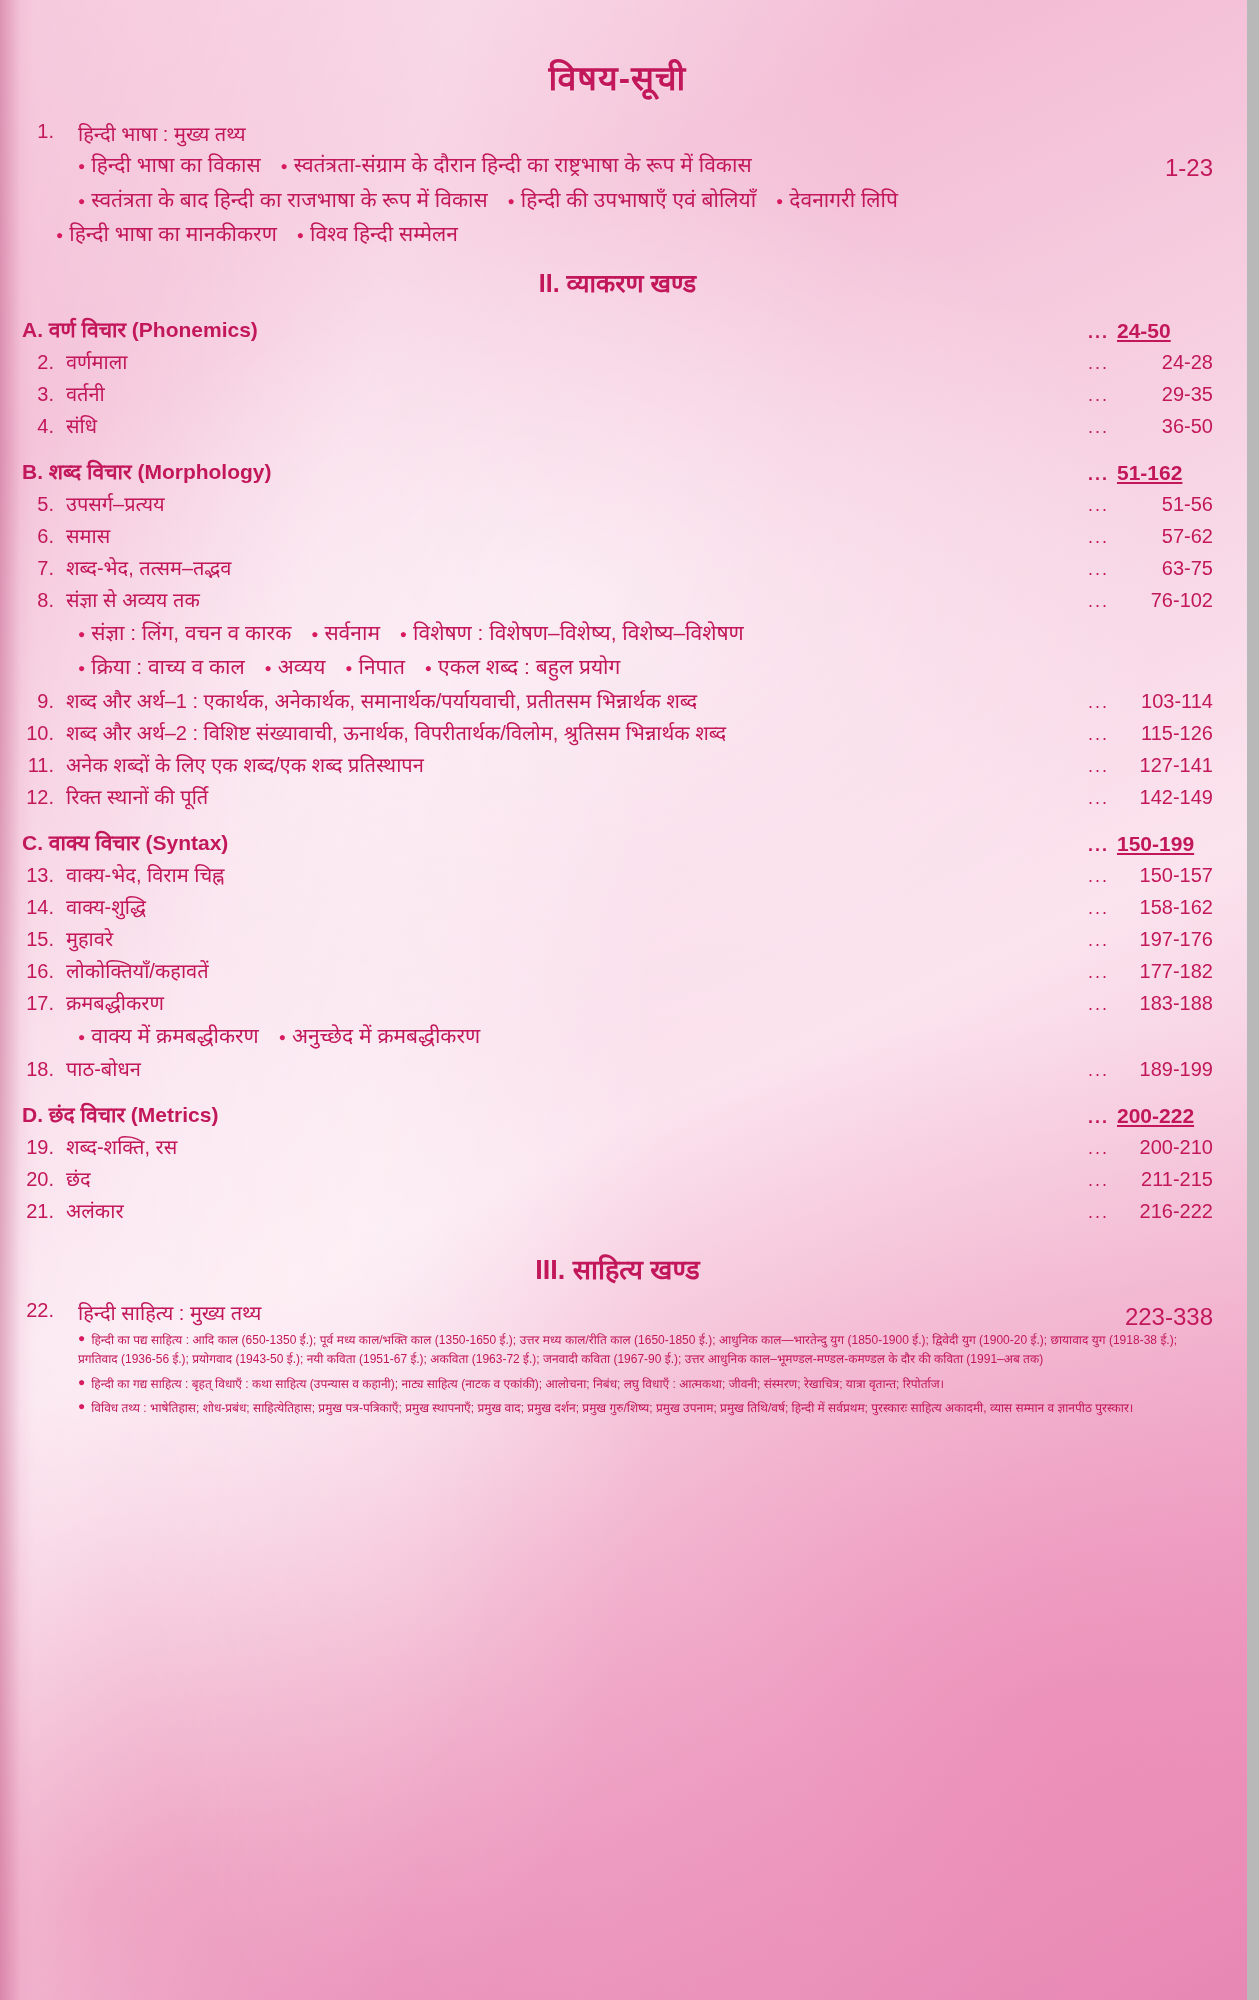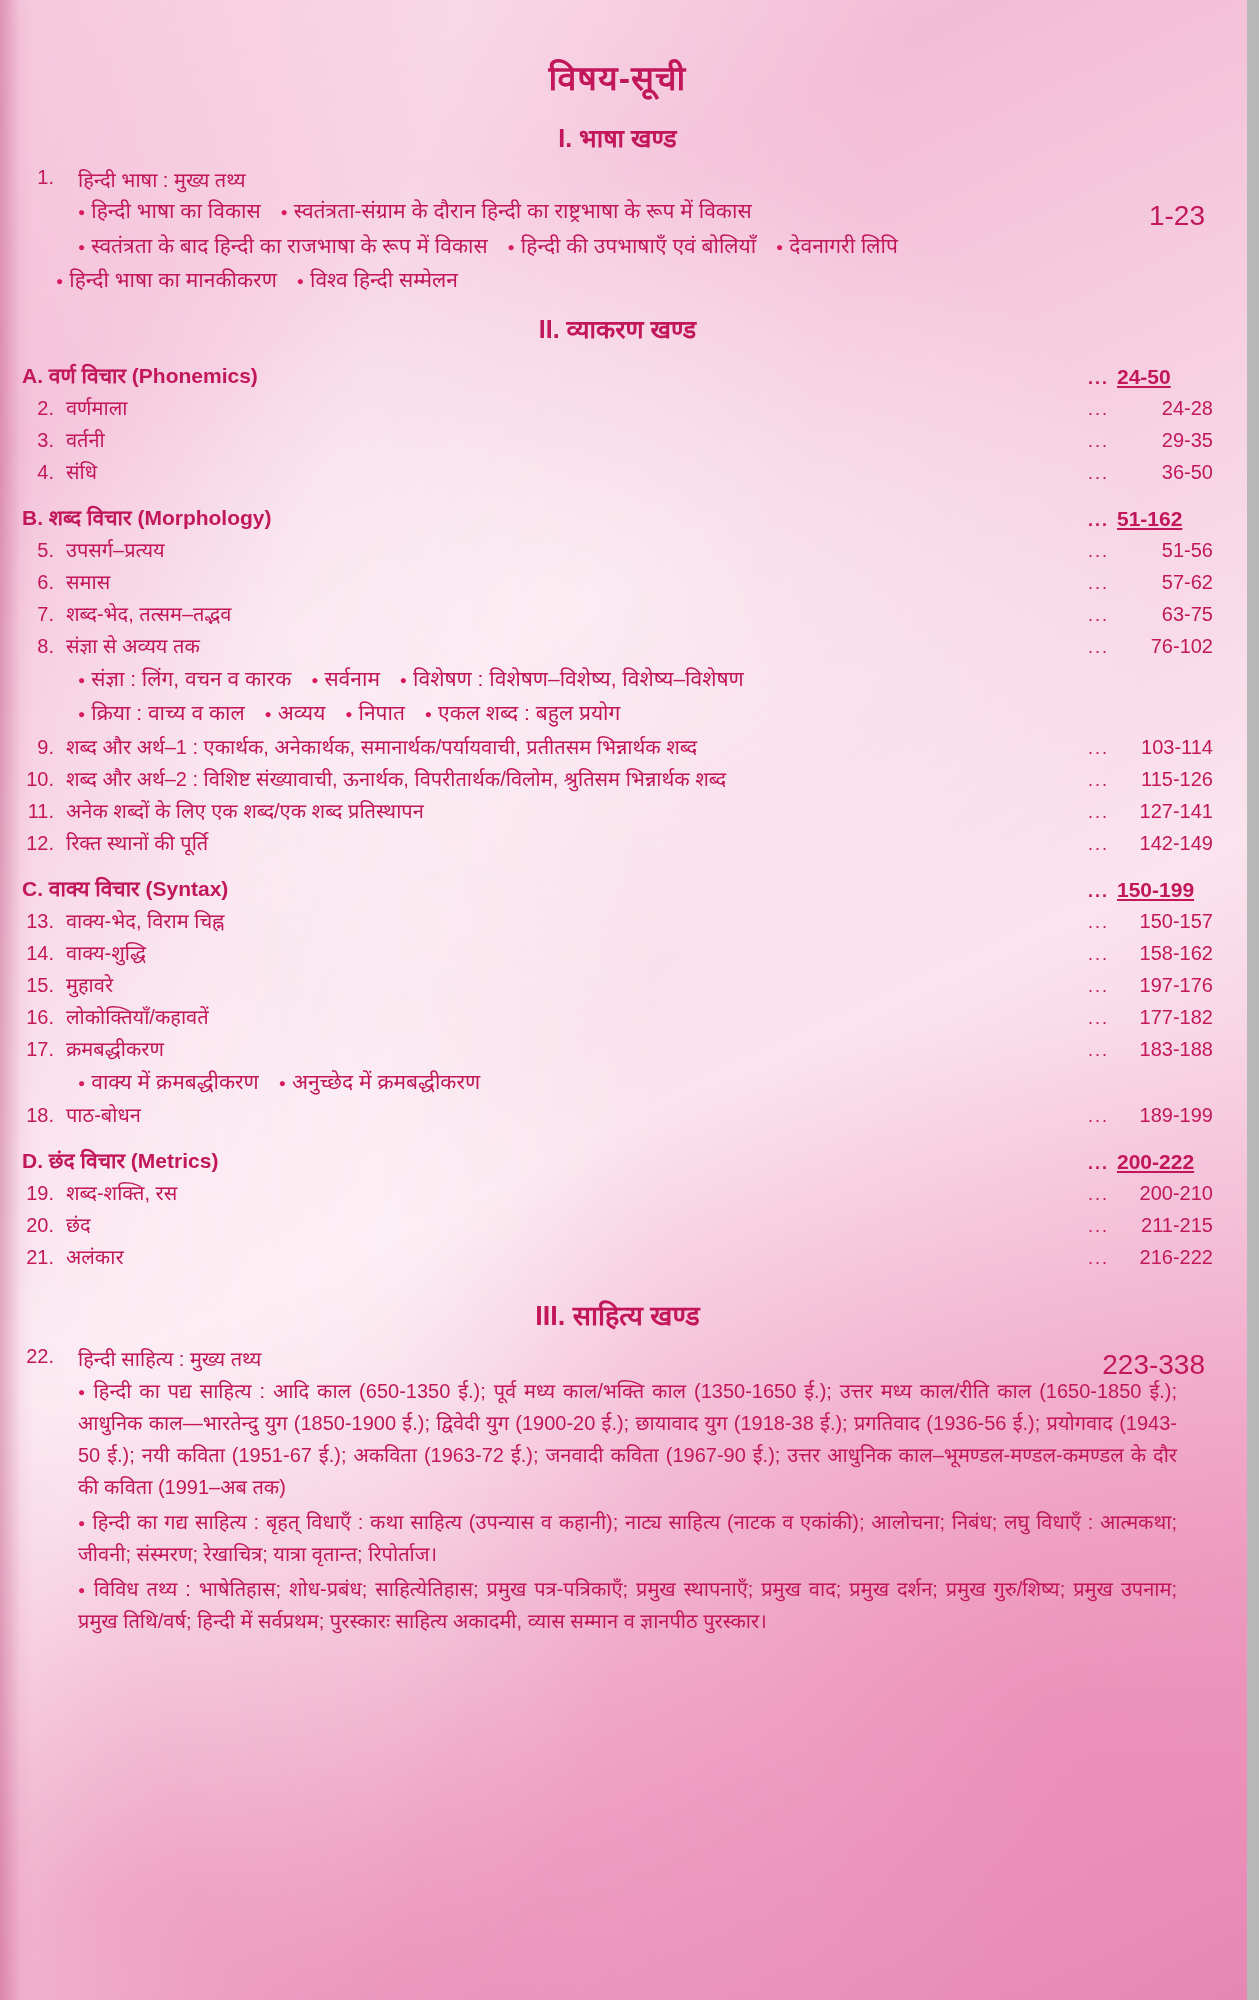--- a/index.html
+++ b/index.html
@@ -150,42 +150,42 @@
     content: "●";
     font-size: 12px;
     vertical-align: 2px;
     margin-right: 6px;
     color: #d81b60;
   }
   .dot2 {
     margin-left: 14px;
   }
   .para {
-    font-size: 20px;
+    font-size: 12px;
     line-height: 1.6;
     color: #c2185b;
     padding-left: 56px;
     padding-right: 36px;
     text-align: justify;
     margin: 3px 0;
   }
   .para.hang {
     text-indent: 0;
   }
   .chapter-entry-1 {
     position: relative;
     margin-top: 6px;
   }
   .chapter-entry-1 .pg {
     position: absolute;
-    right: 8px;
+    right: 0;
     top: 34px;
     width: 110px;
     text-align: right;
-    font-size: 28px;
+    font-size: 24px;
   }
   .hdr-ch1 {
     font-size: 20px;
     padding-left: 56px;
   }
   .hdr-ch1 .n {
     position: absolute;
     left: 0;
     width: 44px;
     text-align: right;
@@ -196,21 +196,20 @@
 </style>
 </head>
 <body>
 
 <div class="page">
   <div class="sheet">
     <div class="content">
 
       <div class="title">विषय-सूची</div>
 
-      <div class="section-head">I. भाषा खण्ड</div>
 
       <div class="chapter-entry-1">
         <div class="hdr-ch1" style="position:relative;">
           <span class="n">1.</span>
           <span>हिन्दी भाषा : मुख्य तथ्य</span>
         </div>
         <div class="pg">1-23</div>
         <div class="subline">
           <span class="dot"></span><span>हिन्दी भाषा का विकास</span>
           <span class="dot dot2"></span><span>स्वतंत्रता-संग्राम के दौरान हिन्दी का राष्ट्रभाषा के रूप में विकास</span>

